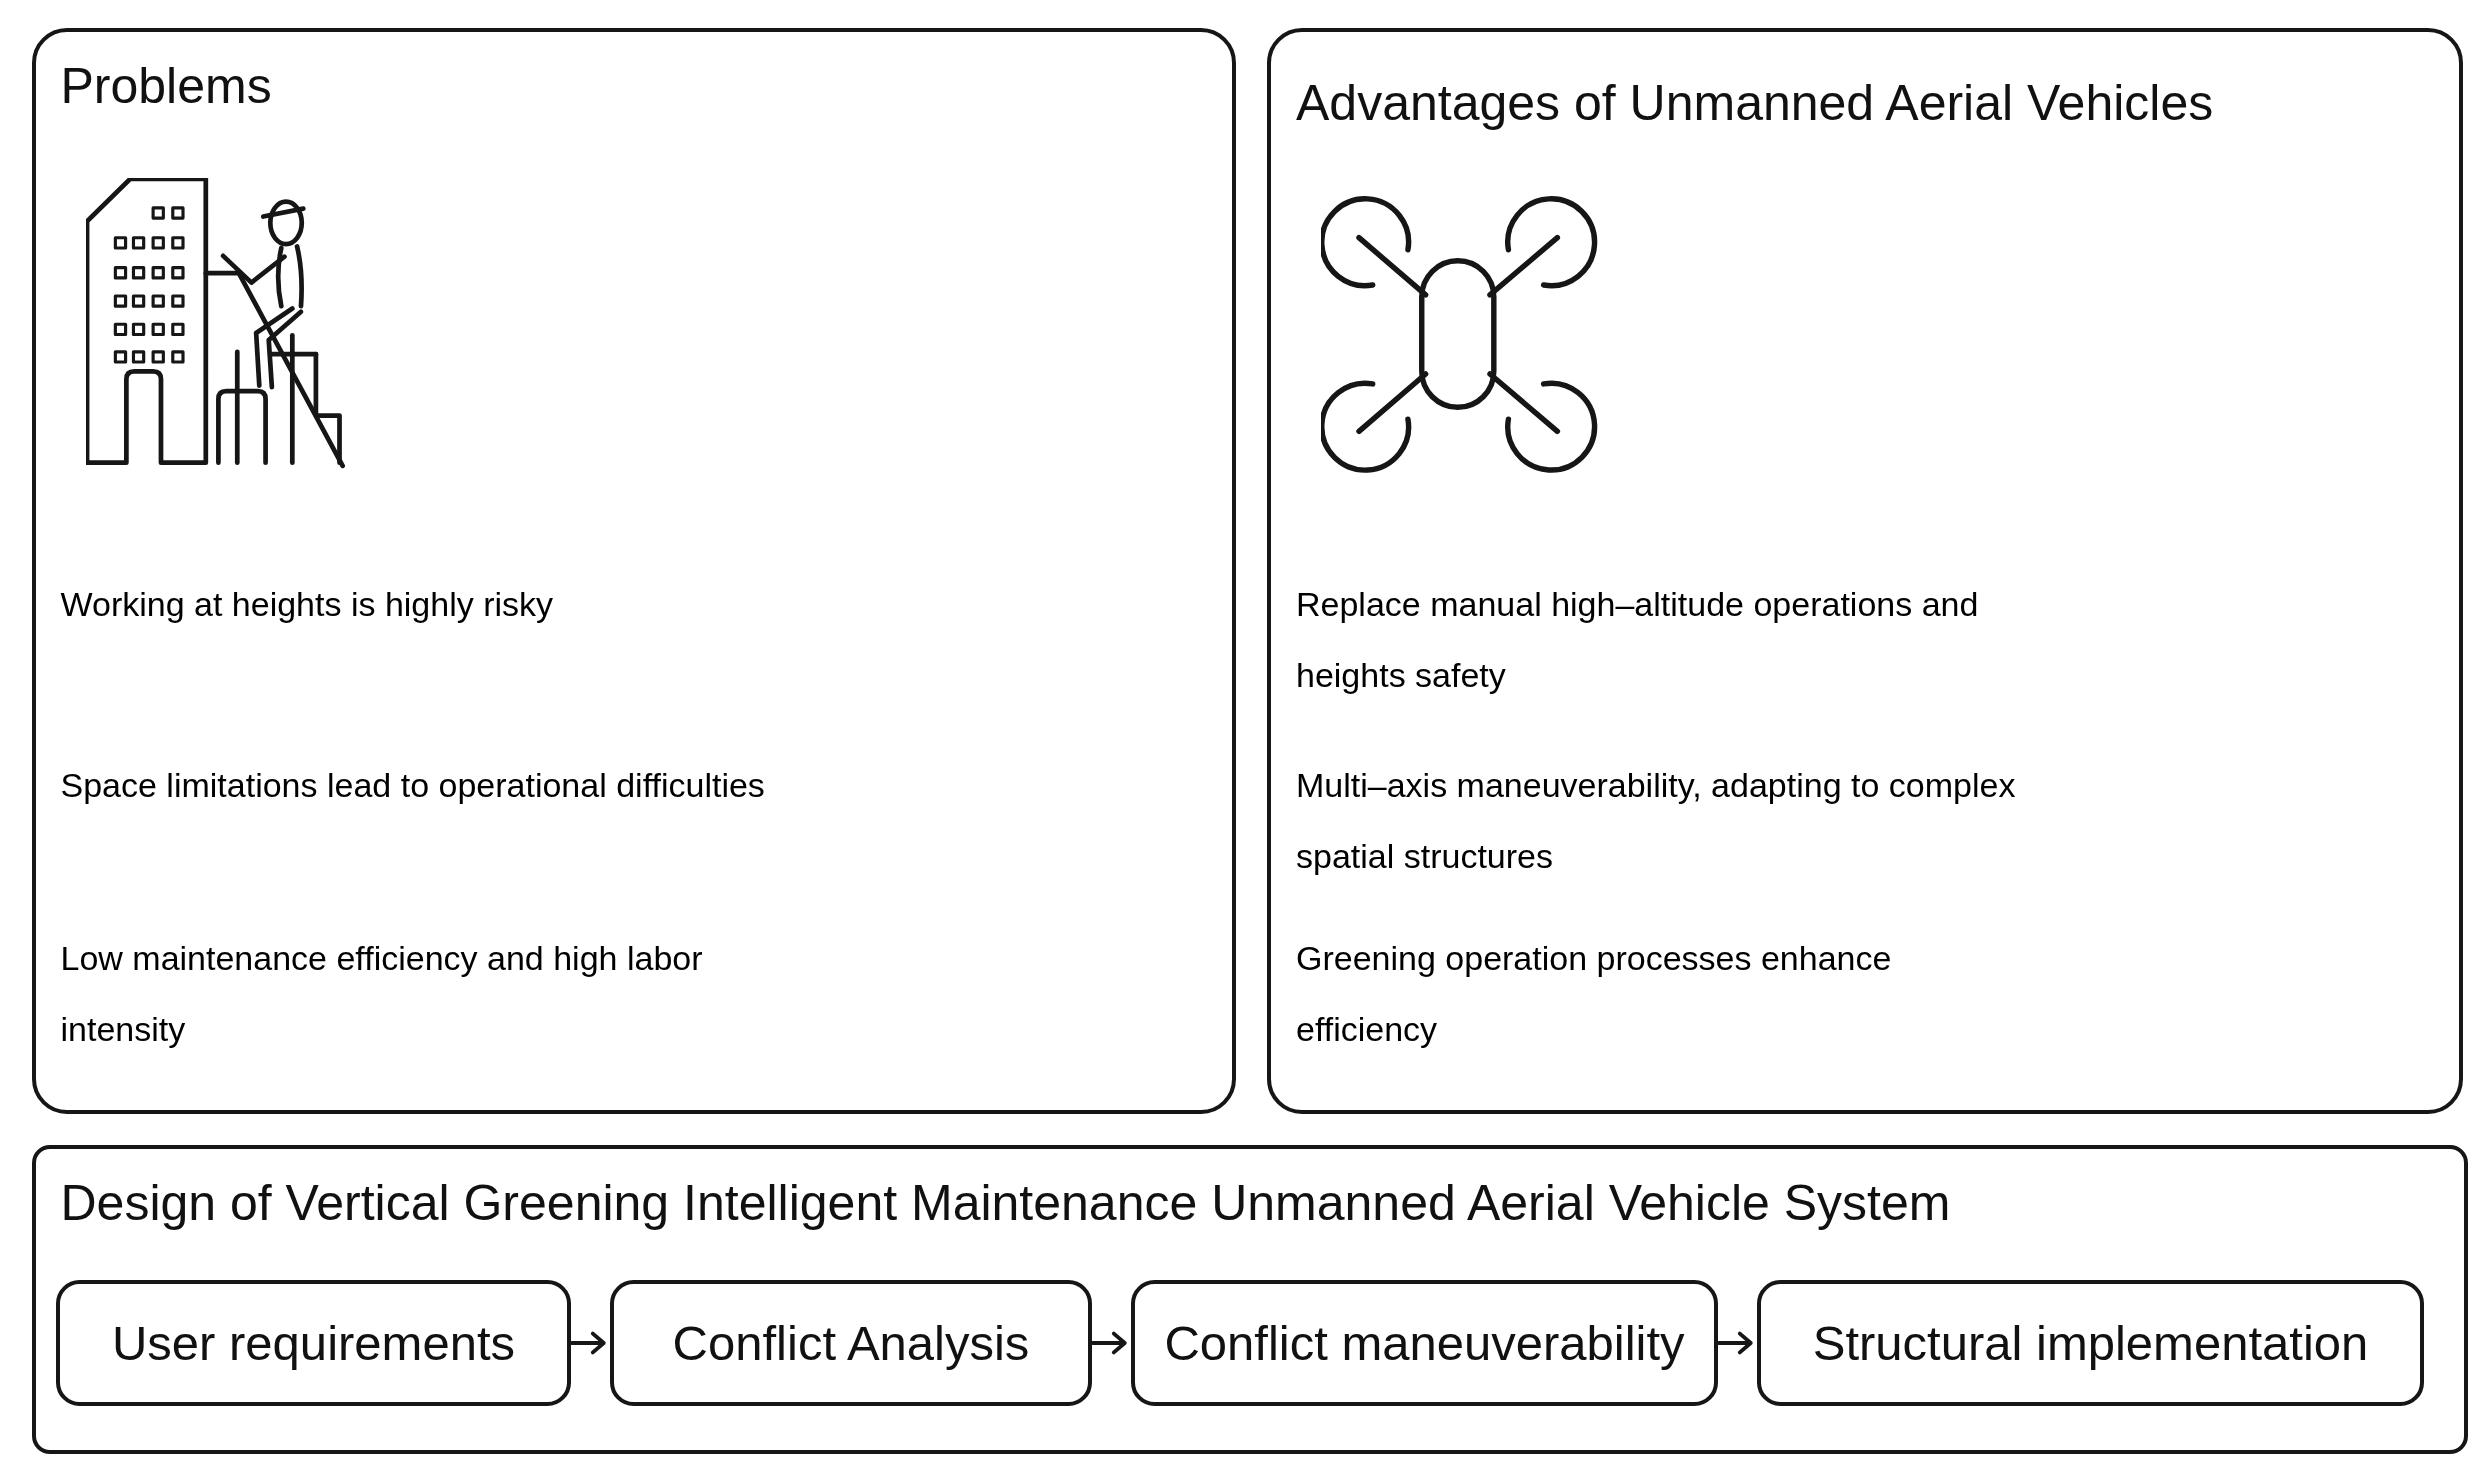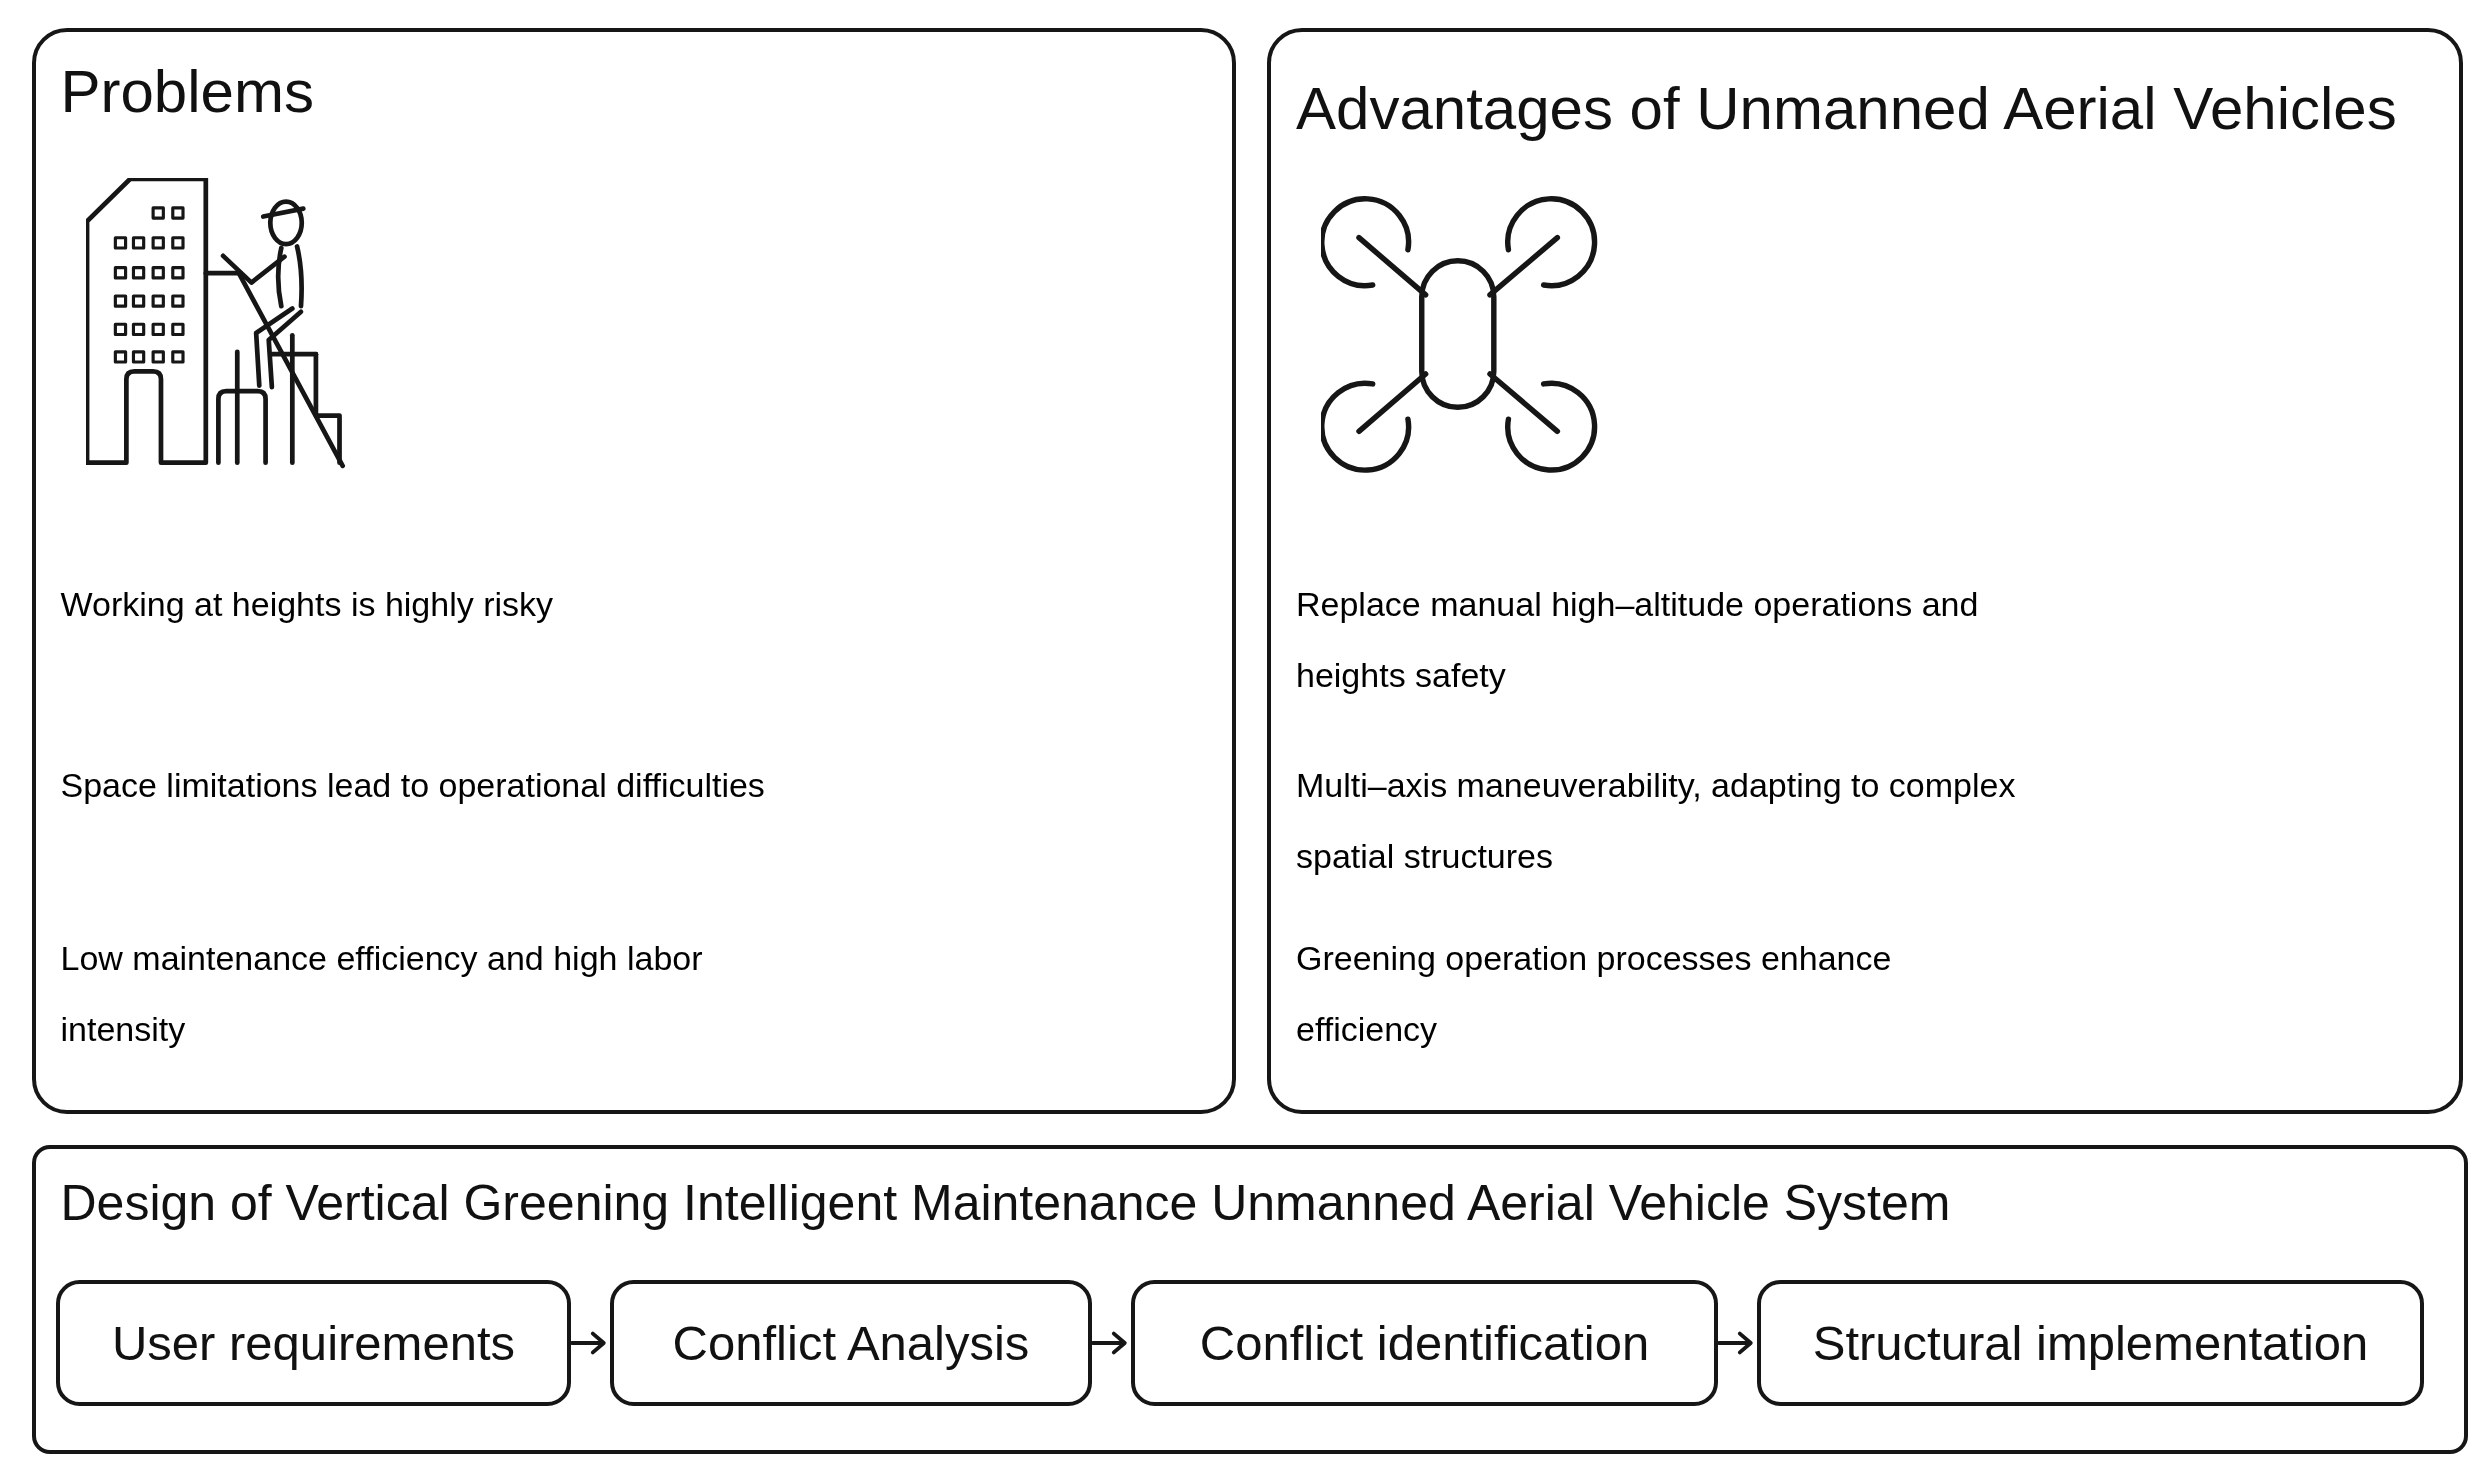--- a/index.html
+++ b/index.html
@@ -10,21 +10,21 @@
   .panel {
     position:absolute; background:#ffffff;
     border:4.7px solid #161616; border-radius:35px;
   }
   #panel-problems  { left:31.5px;  top:28px;  width:1204px; height:1086px; }
   #panel-advantages{ left:1267px; top:28px; width:1196px; height:1086px; }
   #panel-design    { left:31.5px;  top:1145px; width:2436px; height:309px;border-radius:18px; }
 
   .panel-title {
     position:absolute; left:25px; top:23.6px;
-    font-size:60px; color:#111111; white-space:nowrap; line-height:1.2;
+    font-size:50px; color:#111111; white-space:nowrap; line-height:1.2;
   }
   #panel-advantages .panel-title { top:41px; }
 
   .icon-slot { position:absolute; }
   #building-worker-icon { left:50px; top:146px; }
   #drone-icon { left:50px; top:164px; }
 
   .para { position:absolute; left:25px; right:12.6px; font-size:34px; color:#000000; }
   .para .line { display:block; white-space:nowrap; line-height:71px; }
   .para-1 { top:537px; }
@@ -168,21 +168,21 @@
 
       <div class="flow-box fb-2">Conflict Analysis</div>
 
       <svg class="flow-arrow" viewBox="0 0 50 46">
         <g class="st" stroke-width="5">
           <path d="M1 23 L40 23"></path>
           <path d="M28 11 L42 23 L28 35"></path>
         </g>
       </svg>
 
-      <div class="flow-box fb-3">Conflict identification</div>
+      <div class="flow-box fb-3">Conflict maneuverability</div>
 
       <svg class="flow-arrow" viewBox="0 0 50 46">
         <g class="st" stroke-width="5">
           <path d="M1 23 L40 23"></path>
           <path d="M28 11 L42 23 L28 35"></path>
         </g>
       </svg>
 
       <div class="flow-box fb-4">Structural implementation</div>
     </div>

